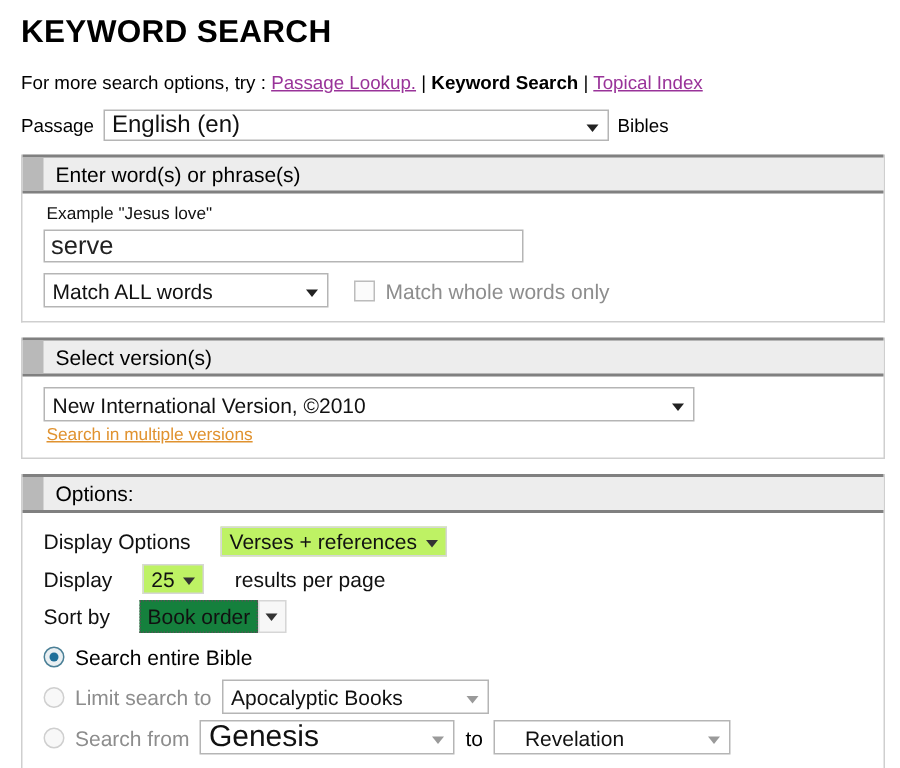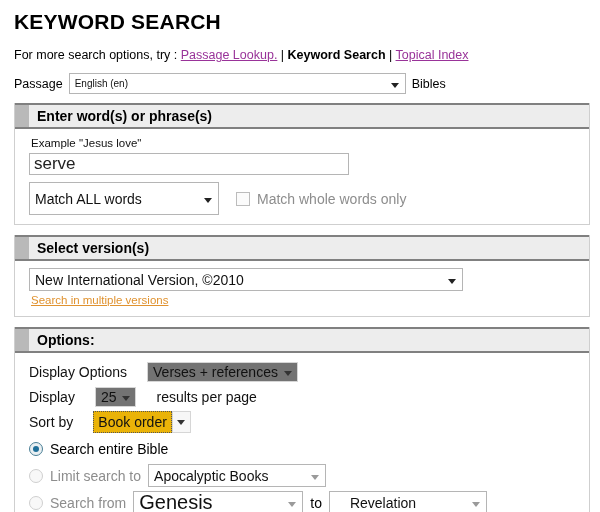--- a/index.html
+++ b/index.html
@@ -56,21 +56,21 @@
   
   .sel {
     position: relative;
     display: inline-flex;
     align-items: center;
     box-sizing: border-box;
     background: #ffffff;
     border: 1px solid #b5b5b5;
     height: 20px;
     padding: 0 20px 0 5px;
-    font-size: 10px;
+    font-size: 16px;
     color: #111;
     font-family: "Liberation Sans", "DejaVu Sans", sans-serif;
     white-space: nowrap;
     overflow: hidden;
   }
   .sel .arrow {
     position: absolute;
     right: 6px;
     top: 50%;
     width: 0; height: 0;
@@ -91,21 +91,21 @@
     background: #fff;
   }
   .card-head {
     position: relative;
     background: #ededed;
     border-top: 2px solid #808080;
     border-bottom: 2px solid #808080;
     height: 22px;
     line-height: 22px;
     font-size: 14px;
-    font-weight: bold;
+    font-weight: normal;
     padding-left: 22px;
     color: #000;
   }
   .card-head::before {
     content: "";
     position: absolute;
     left: 0; top: 0; bottom: 0;
     width: 14px;
     background: #b9b9b9;
   }
@@ -125,21 +125,21 @@
     background: #fff;
     font-size: 17px;
     font-family: "Liberation Sans", "DejaVu Sans", sans-serif;
     color: #222;
     padding: 0 4px;
     outline: none;
     display: block;
     margin-bottom: 7px;
   }
   .row { display: flex; align-items: center; }
-  .sel-match { width: 190px; height: 33px; font-size: 14px; }
+  .sel-match { width: 190px; height: 23px; font-size: 14px; }
 
   .chk-wrap {
     display: flex;
     align-items: center;
     gap: 7px;
     margin-left: 17px;
   }
   .chk {
     box-sizing: border-box;
     width: 14px; height: 14px;
@@ -169,40 +169,40 @@
     font-size: 14px;
     color: #111;
     margin-bottom: 2px;
     min-height: 23px;
   }
   .sel-flat {
     position: relative;
     display: inline-flex;
     align-items: center;
     box-sizing: border-box;
-    background: #737373;
+    background: #bef264;
     border: 1px solid #d6d6d6;
     height: 20px;
     padding: 0 19px 0 5px;
     font-size: 14px;
     color: #111;
     white-space: nowrap;
   }
   .sel-flat .arrow {
     position: absolute;
     right: 5px; top: 50%;
     width: 0; height: 0;
     margin-top: -1px;
     border-left: 4.5px solid transparent;
     border-right: 4.5px solid transparent;
     border-top: 5px solid #333;
   }
   .sel-dotted {
     border: 1px dotted #555;
-    background: #eab308;
+    background: #15803d;
     padding: 0 4px;
     height: 20px;
     display: inline-flex;
     align-items: center;
     font-size: 14px;
   }
   .arrow-btn {
     position: relative;
     display: inline-block;
     width: 17px; height: 20px;

